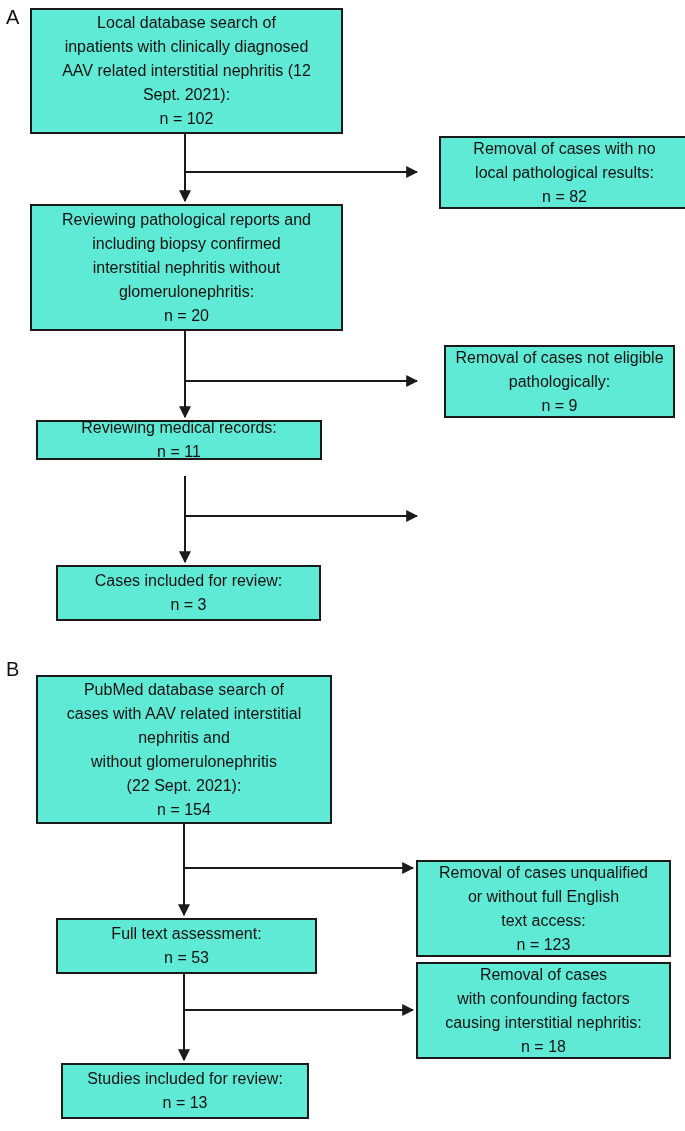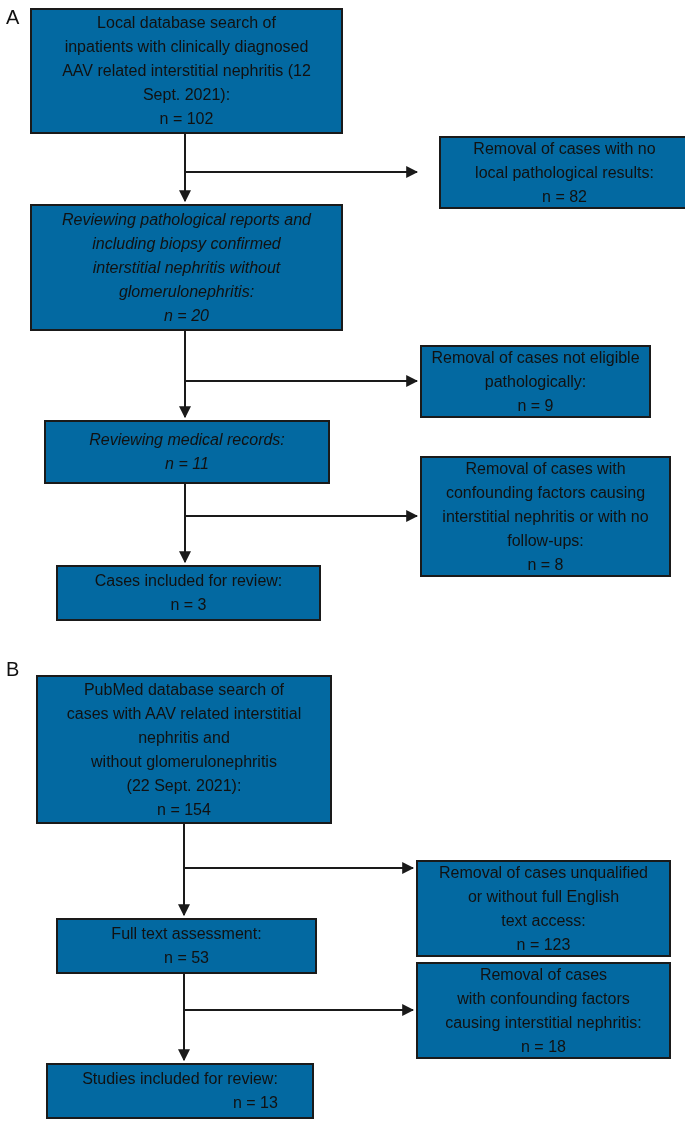--- a/index.html
+++ b/index.html
@@ -17,21 +17,21 @@
   }
   .panel-label {
     position: absolute;
     font-size: 20px;
     line-height: 22px;
     color: #111111;
   }
   .box {
     position: absolute;
     border: 2px solid #1a1a1a;
-    background: #0369a1;
+    background: #5eead4;
     display: flex;
     align-items: center;
     justify-content: center;
     text-align: center;
     white-space: pre-line;
     font-size: 16px;
     line-height: 24px;
     color: #111111;
     padding: 0 4px;
   }
@@ -75,38 +75,33 @@
   <div class="box" style="left:30px; top:8px; width:313px; height:126px;">Local database search of
 inpatients with clinically diagnosed
 AAV related interstitial nephritis (12
 Sept. 2021):
 n = 102</div>
 
   <div class="box" style="left:439px; top:136px; width:251px; height:73px;">Removal of cases with no
 local pathological results:
 n = 82</div>
 
-  <div class="box" style="left:30px; top:204px; width:313px; height:127px;font-style:italic;">Reviewing pathological reports and
+  <div class="box" style="left:30px; top:204px; width:313px; height:127px;">Reviewing pathological reports and
 including biopsy confirmed
 interstitial nephritis without
 glomerulonephritis:
 n = 20</div>
 
-  <div class="box" style="left:420px; top:345px; width:231px; height:73px;">Removal of cases not eligible
+  <div class="box" style="left:444px; top:345px; width:231px; height:73px;">Removal of cases not eligible
 pathologically:
 n = 9</div>
 
-  <div class="box" style="left:44px; top:420px; width:286px; height:64px;font-style:italic;">Reviewing medical records:
+  <div class="box" style="left:36px; top:420px; width:286px; height:40px;">Reviewing medical records:
 n = 11</div>
 
-  <div class="box" style="left:420px; top:456px; width:251px; height:121px;">Removal of cases with
-confounding factors causing
-interstitial nephritis or with no
-follow-ups:
-n = 8</div>
 
   <div class="box" style="left:56px; top:565px; width:265px; height:56px;">Cases included for review:
 n = 3</div>
 
   <div class="panel-label" style="left:6px; top:658px;">B</div>
 
   <div class="box" style="left:36px; top:675px; width:296px; height:149px;">PubMed database search of
 cases with AAV related interstitial
 nephritis and
 without glomerulonephritis
@@ -119,16 +114,16 @@
 n = 123</div>
 
   <div class="box" style="left:56px; top:918px; width:261px; height:56px;">Full text assessment:
 n = 53</div>
 
   <div class="box" style="left:416px; top:962px; width:255px; height:97px;">Removal of cases
 with confounding factors
 causing interstitial nephritis:
 n = 18</div>
 
-  <div class="box" style="left:46px; top:1063px; width:268px; height:56px;text-align:right;">Studies included for review:
+  <div class="box" style="left:61px; top:1063px; width:248px; height:56px;">Studies included for review:
 n = 13</div>
 
 </div>
 
 </body></html>

